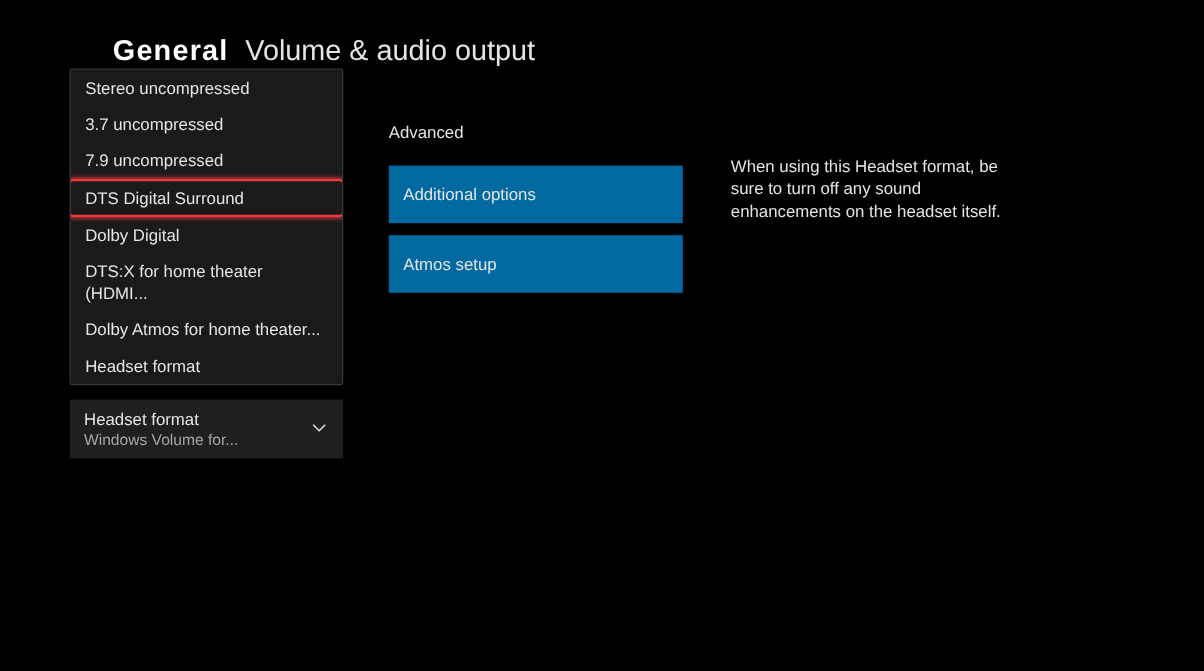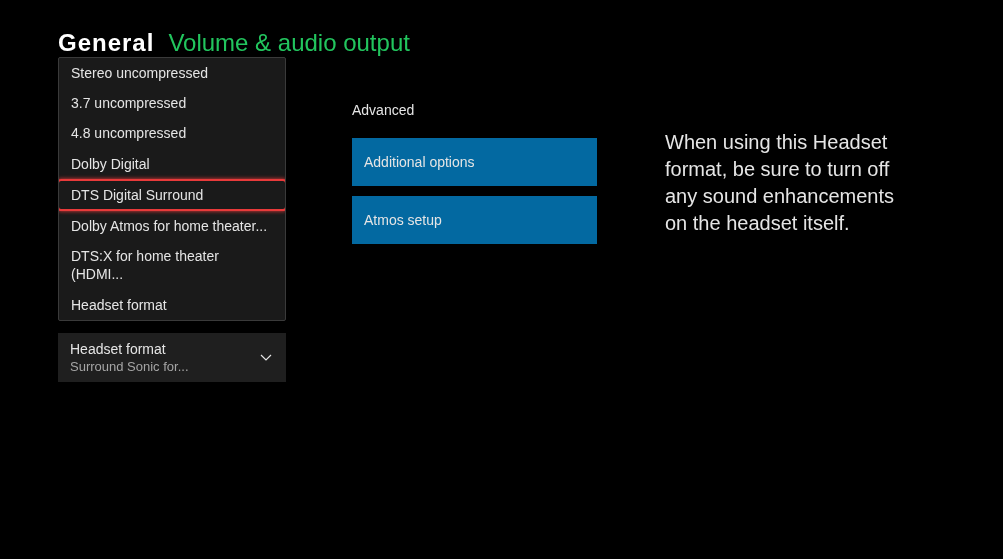--- a/index.html
+++ b/index.html
@@ -13,36 +13,36 @@
       background: #000000;
       font-family: 'Segoe UI', Arial, sans-serif;
       color: #ffffff;
       overflow: hidden;
     }
     .header {
       display: flex;
       align-items: baseline;
       padding: 29px 0 0 58px;
       gap: 14px;
+      margin-left: 36px;
     }
     .header-general {
       font-size: 24px;
       font-weight: 600;
       letter-spacing: 1px;
       color: #ffffff;
     }
     .header-title {
       font-size: 24px;
       font-weight: 300;
-      color: #22c55e;
+      color: #e5e5e5;
     }
     .content {
       display: flex;
       padding: 0 0 0 58px;
-      gap: 28px;
     }
     .left-col {
       width: 228px;
       position: relative;
     }
     .dropdown-list {
       background: #1a1a1a;
       border: 1px solid #3a3a3a;
       border-radius: 2px;
       overflow: hidden;
@@ -102,48 +102,48 @@
       font-size: 14px;
       color: #e5e5e5;
       cursor: pointer;
     }
     .right-col {
       margin-left: 40px;
       width: 250px;
       padding-top: 72px;
     }
     .info-text {
-      font-size: 20px;
+      font-size: 14px;
       color: #e5e5e5;
       line-height: 1.35;
     }
   </style>
 </head>
 <body>
 
 <div class="header">
   <span class="header-general">General</span>
   <span class="header-title">Volume &amp; audio output</span>
 </div>
 
 <div class="content">
   <div class="left-col">
     <div class="dropdown-list">
       <div class="dropdown-item">Stereo uncompressed</div>
       <div class="dropdown-item">3.7 uncompressed</div>
-      <div class="dropdown-item">4.8 uncompressed</div>
+      <div class="dropdown-item">7.9 uncompressed</div>
+      <div class="dropdown-item highlighted">DTS Digital Surround</div>
       <div class="dropdown-item">Dolby Digital</div>
-      <div class="dropdown-item highlighted">DTS Digital Surround</div>
+      <div class="dropdown-item">DTS:X for home theater (HDMI...</div>
       <div class="dropdown-item">Dolby Atmos for home theater...</div>
-      <div class="dropdown-item">DTS:X for home theater (HDMI...</div>
       <div class="dropdown-item">Headset format</div>
     </div>
     <div class="select-box">
       <div class="select-label">Headset format</div>
-      <div class="select-value">Surround Sonic for...</div>
+      <div class="select-value">Windows Volume for...</div>
       <span class="chevron">
         <svg width="12" height="8" viewBox="0 0 12 8">
             <path d="M1 1 L6 6 L11 1" stroke="#e5e5e5" stroke-width="1.2" fill="none"></path>
           </svg>
       </span>
     </div>
   </div>
 
   <div class="mid-col">
     <div class="section-label">Advanced</div>

